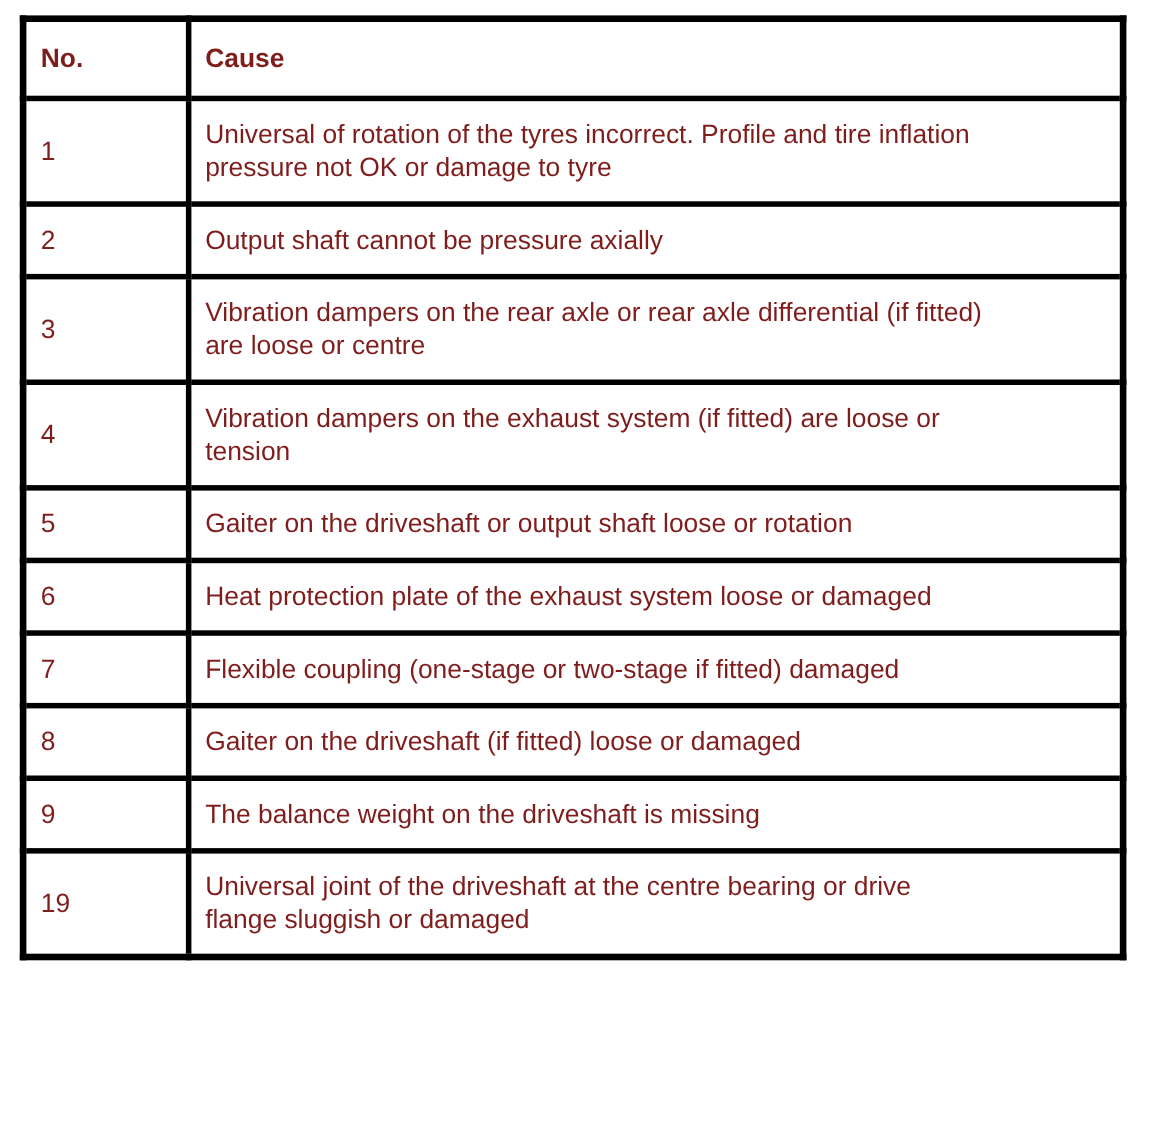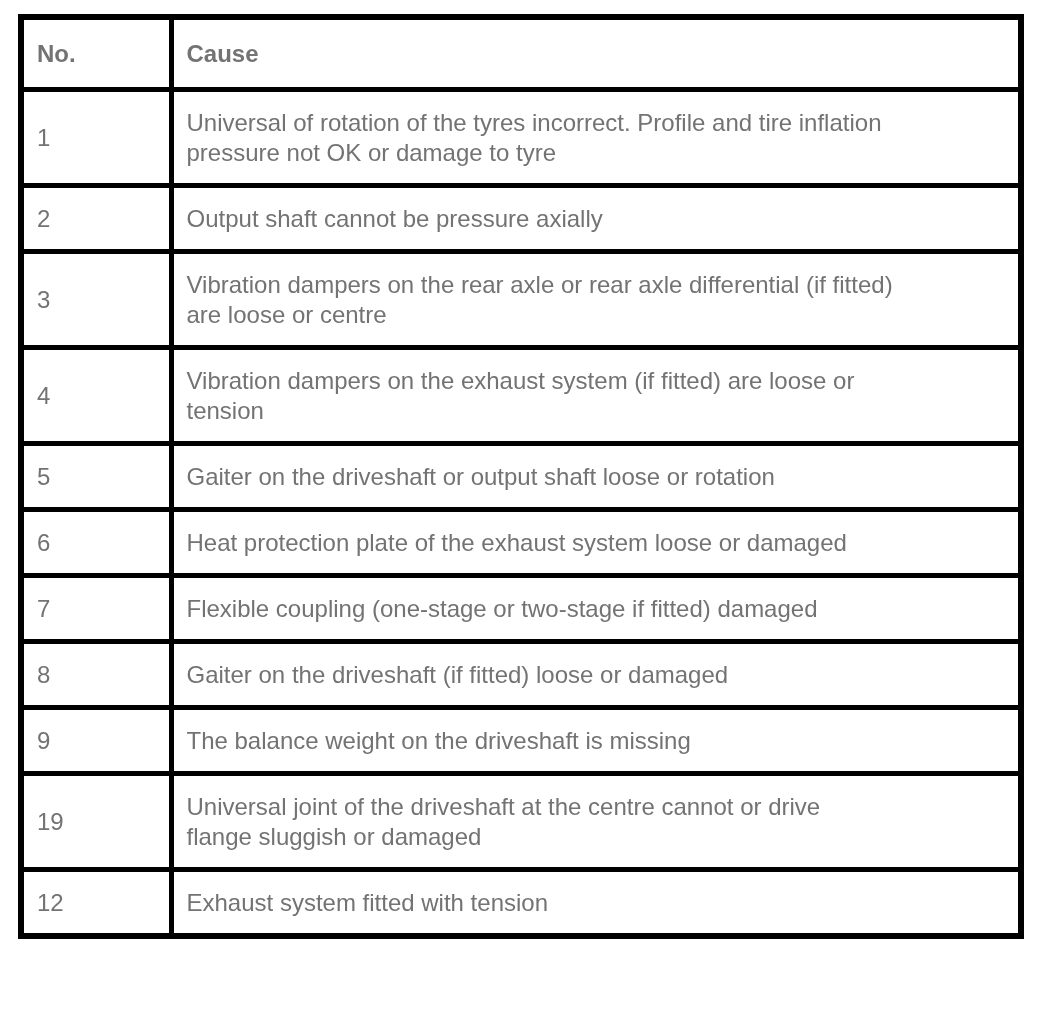--- a/index.html
+++ b/index.html
@@ -27,21 +27,21 @@
   }
   col.col-no { width: 150px; }
   col.col-cause { width: 850px; }
   th, td {
     border: 5px solid #000000;
     font-size: 24px;
     line-height: 30px;
     text-align: left;
     vertical-align: middle;
     padding: 16px 10px 15px 13px;
-    color: #737373;
+    color: #7f1d1d;
     overflow: hidden;
   }
   th {
     font-weight: bold;
     height: 36px;
   }
   td.no-cell {
     vertical-align: middle;
   }
   td.cause-cell {
@@ -98,22 +98,18 @@
       <tr>
         <td class="no-cell">8</td>
         <td class="cause-cell">Gaiter on the driveshaft (if fitted) loose or damaged</td>
       </tr>
       <tr>
         <td class="no-cell">9</td>
         <td class="cause-cell">The balance weight on the driveshaft is missing</td>
       </tr>
       <tr>
         <td class="no-cell">19</td>
-        <td class="cause-cell">Universal joint of the driveshaft at the centre cannot or drive
+        <td class="cause-cell">Universal joint of the driveshaft at the centre bearing or drive
 flange sluggish or damaged</td>
-      </tr>
-      <tr>
-        <td class="no-cell">12</td>
-        <td class="cause-cell">Exhaust system fitted with tension</td>
       </tr>
     </tbody>
   </table>
 </div>
 
 </body></html>

